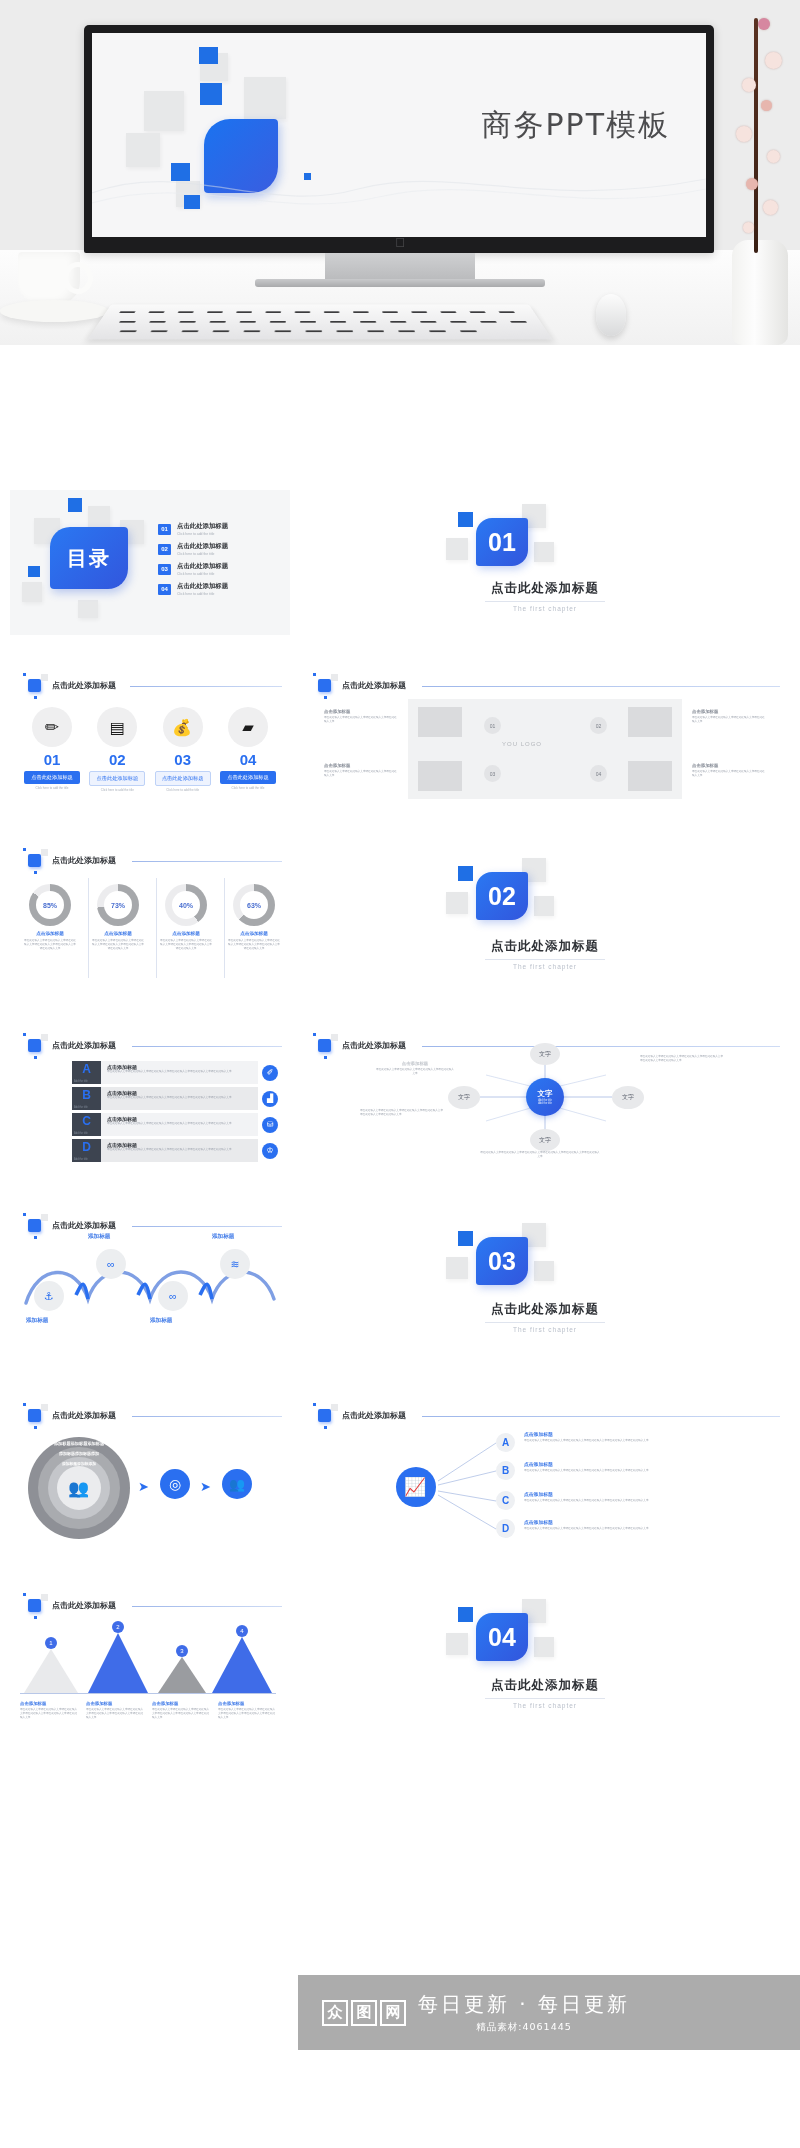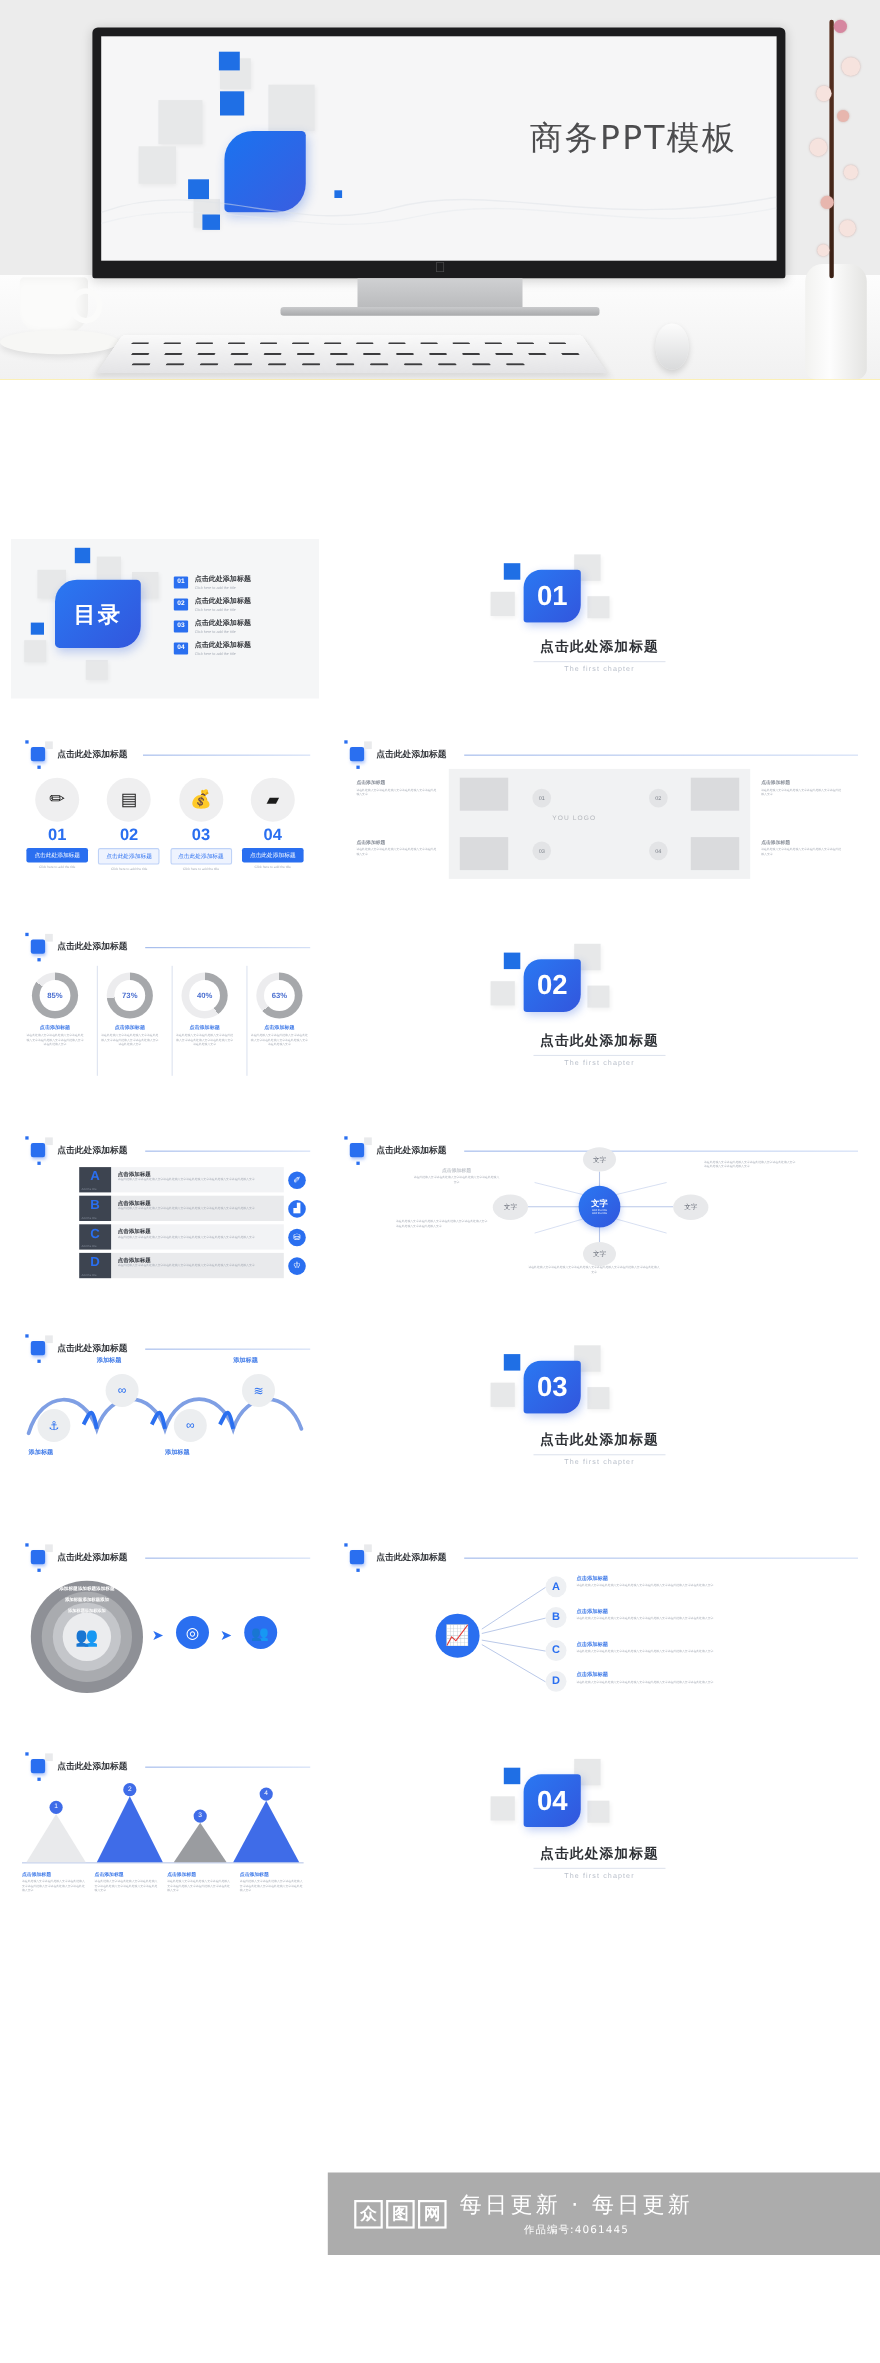--- a/index.html
+++ b/index.html
@@ -5,21 +5,21 @@
   * { box-sizing: border-box; margin:0; padding:0; }
   html,body { background:#ffffff; }
   body {
     width:800px; height:2148px; position:relative;
     font-family:"Liberation Sans","DejaVu Sans",sans-serif;
     color:#333; overflow:hidden;
   }
   .page { position:relative; width:800px; height:2148px; background:#fff; }
 
   
-  .hero { position:relative; width:800px; height:345px; background:#fde047; overflow:hidden; }
+  .hero { position:relative; width:800px; height:345px; background:#84cc16; overflow:hidden; }
   .hero-bg-top { position:absolute; left:0; top:0; width:800px; height:250px; background:#ececec; }
   .hero-bg-bot { position:absolute; left:0; top:250px; width:800px; height:95px;
      background:linear-gradient(180deg,#fdfdfd 0%,#f1f1f1 100%); }
   .monitor { position:absolute; left:84px; top:25px; width:630px; height:228px;
      background:#1c1c1e; border-radius:5px 5px 2px 2px; padding:8px 8px 16px 8px;
      box-shadow:0 2px 10px rgba(0,0,0,.18); }
   .screen { position:relative; width:100%; height:100%; background:#f6f6f7; overflow:hidden; }
   .apple-logo { position:absolute; left:50%; top:236px; transform:translateX(-50%);
       font-size:13px; color:#5a5a5c; line-height:1; }
   .stand { position:absolute; left:50%; top:253px; transform:translateX(-50%);
@@ -698,17 +698,17 @@
   </div>
 
   <div class="wm">
     <div class="wm-logo">
       <div class="wm-box cn">众</div>
       <div class="wm-box cn">图</div>
       <div class="wm-box cn">网</div>
     </div>
     <div class="wm-txt">
       <div class="wm-main cn">每日更新 · 每日更新</div>
-      <div class="wm-id cn">作品编号:4061445</div>
+      <div class="wm-id cn">精品素材:4061445</div>
     </div>
   </div>
 
 </div>
 
 </body></html>

